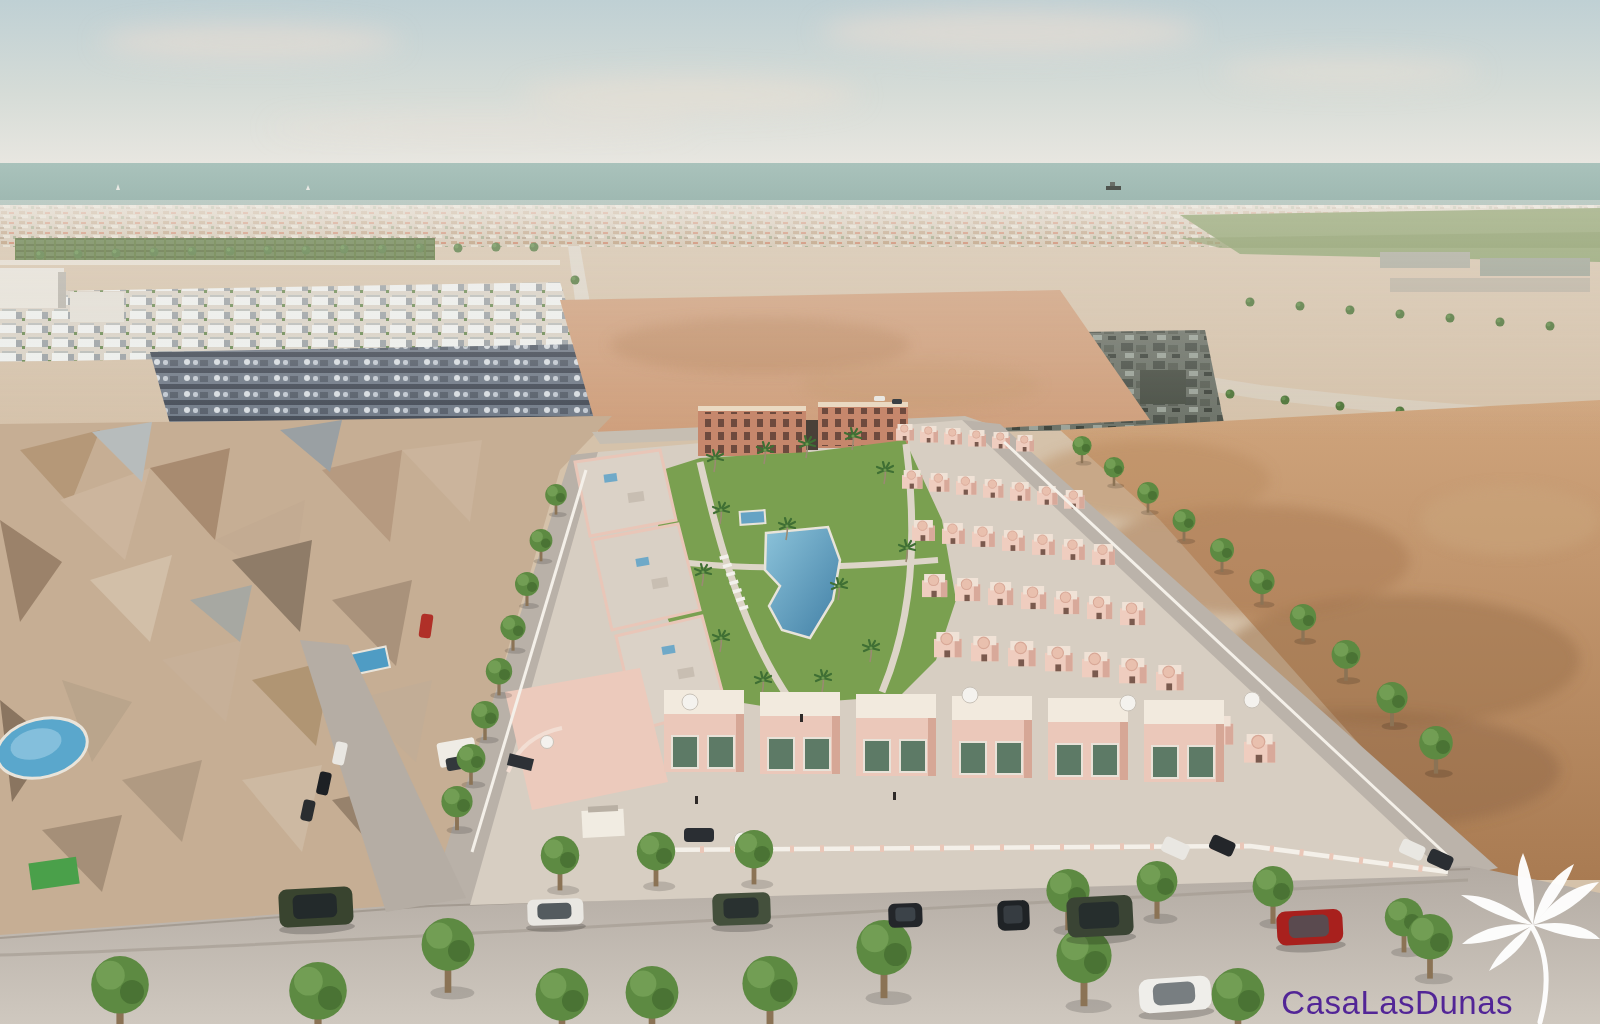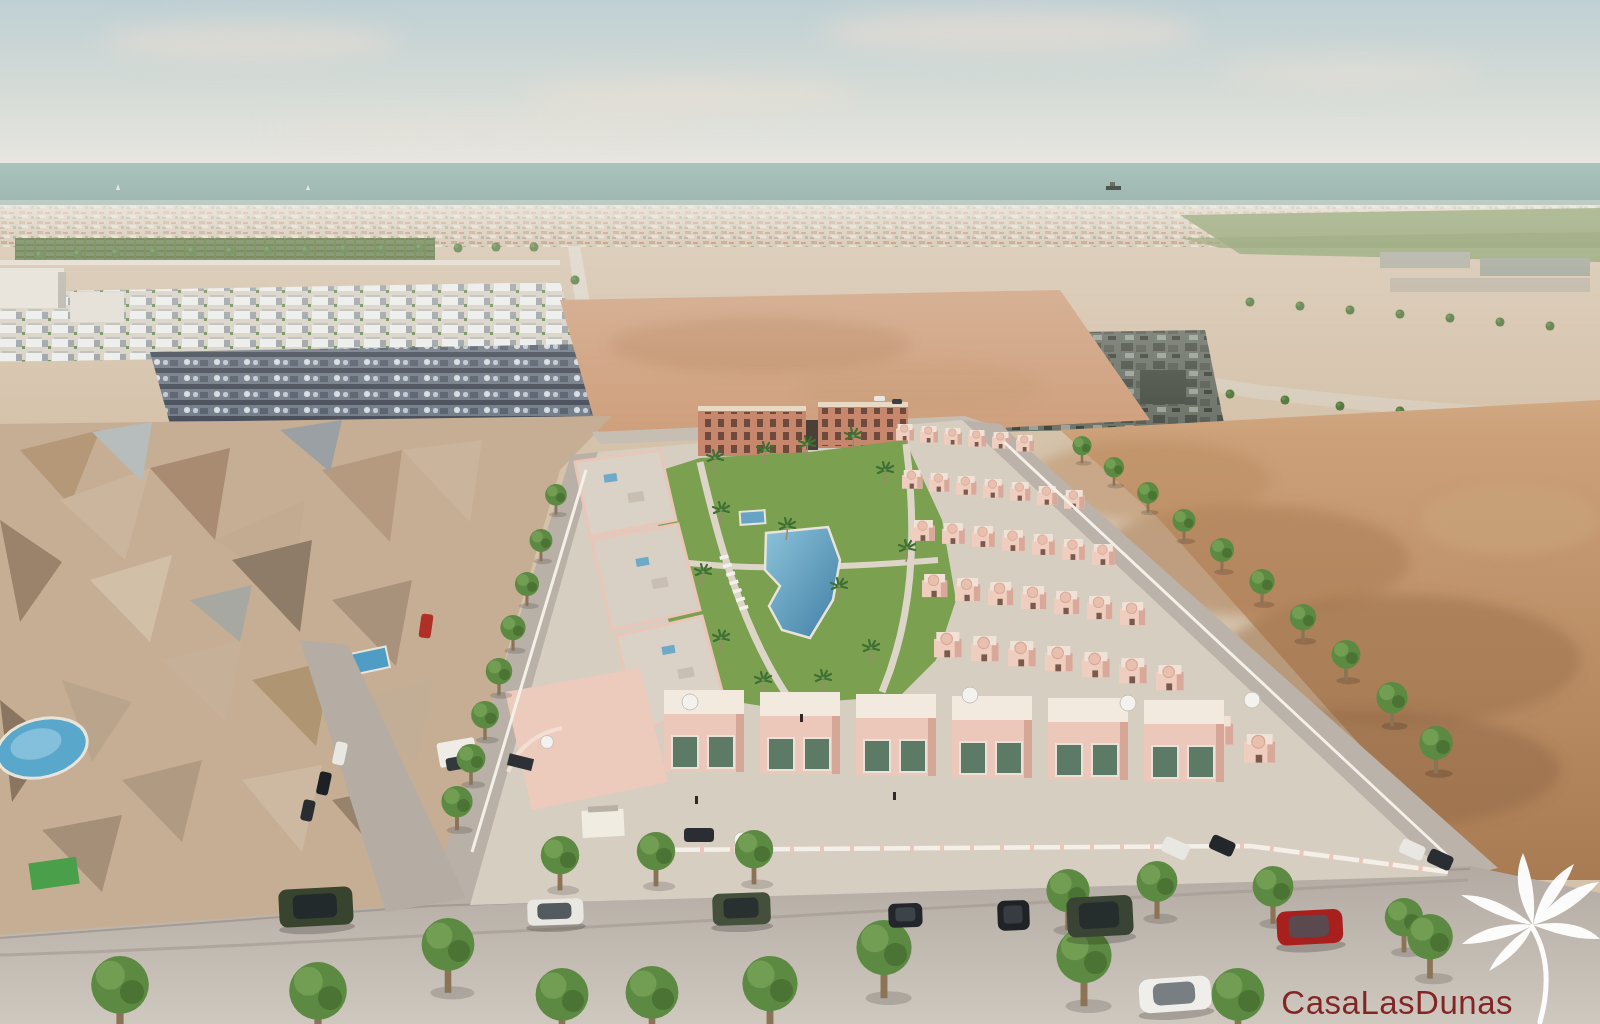--- a/index.html
+++ b/index.html
@@ -1,20 +1,20 @@
 <!DOCTYPE html>
 <html><head>
 <meta charset="utf-8">
 <style>
   html,body{margin:0;padding:0;background:#222;}
   .stage{position:relative;width:1600px;height:1024px;overflow:hidden;
          font-family:"Liberation Sans", sans-serif;background:#d5c2aa;}
   .stage svg.scene{position:absolute;inset:0;display:block;}
   .watermark{position:absolute;right:87px;bottom:2px;z-index:6;
-             color:#7f1d1d;opacity:.95;font-size:33px;letter-spacing:.5px;
+             color:#4c1d95;opacity:.95;font-size:33px;letter-spacing:.5px;
              font-family:"Liberation Sans", sans-serif;font-weight:400;}
   .palm-logo{position:absolute;right:0;bottom:0;width:172px;height:184px;z-index:5;opacity:.96;}
 </style>
 </head>
 <body>
 
 <div class="stage">
 <svg class="scene" viewBox="0 0 1600 1024" width="1600" height="1024">
 <defs>
   <linearGradient id="skyG" x1="0" y1="0" x2="0" y2="1">

